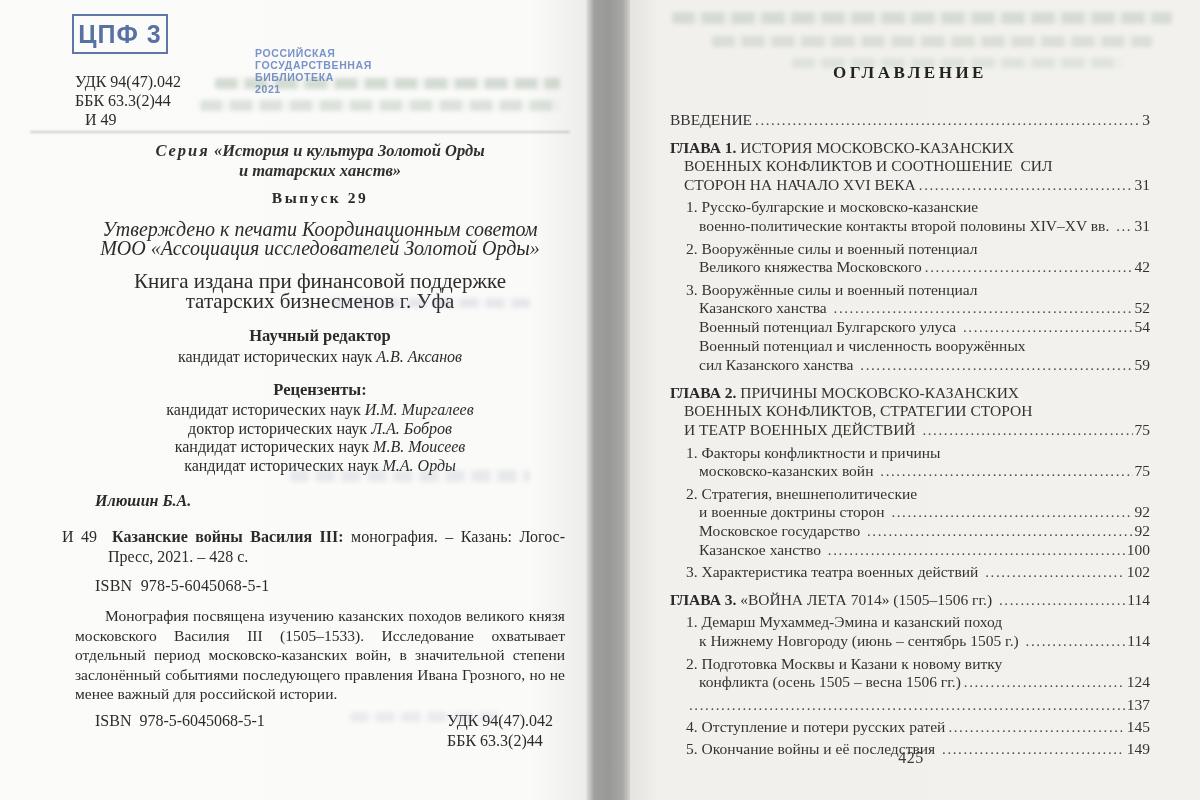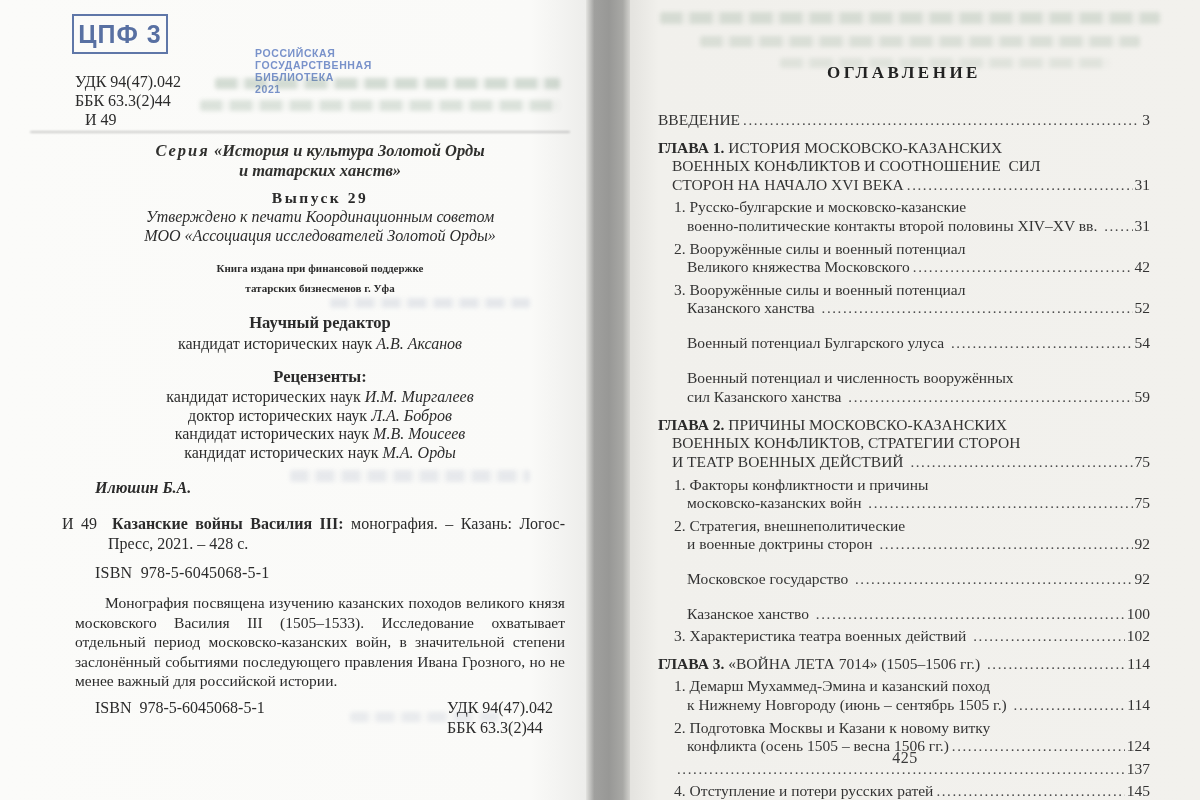--- a/index.html
+++ b/index.html
@@ -17,20 +17,21 @@
     padding:0;box-sizing:border-box;
   }
   .gutter{
     position:absolute;top:0;left:586px;width:46px;height:800px;
     background:linear-gradient(90deg,#e3e3e0 0%,#a0a09e 18%,#989896 50%,#a8a8a5 80%,#dddcd8 100%);
   }
   .page-right{
     left:630px;width:570px;
     background:linear-gradient(90deg,#e4e3df 0%,#f1f0ec 5%,#f2f1ed 100%);
     box-sizing:border-box;
+    padding-left:12px;
   }
   
   .lp-inner{position:relative;width:100%;height:100%;box-sizing:border-box;padding:0 25px 0 75px;font-size:16px;line-height:19px;}
   .stamp-box{
     position:absolute;left:72px;top:14px;width:92px;height:36px;
     border:2px solid #44609b;color:#3c5894;
     font-family:"Liberation Sans","DejaVu Sans",sans-serif;
     font-size:25px;font-weight:600;letter-spacing:1px;
     display:flex;align-items:center;justify-content:center;
     opacity:.85;
@@ -42,22 +43,22 @@
     font-size:10.5px;font-weight:700;line-height:12px;letter-spacing:.6px;
     filter:blur(.3px);opacity:.9;
   }
   .udk-block{padding-top:72px;}
   .udk-block div{line-height:19px;}
   .indent10{padding-left:10px;}
   .center{text-align:center;}
   .series{margin-top:12px;font-weight:700;font-style:italic;font-size:16.5px;line-height:20px;color:#30302e;}
   .series .sp{letter-spacing:2px;}
   .issue{margin-top:7px;font-weight:700;letter-spacing:2.5px;font-size:15.5px;}
-  .approved{font-style:italic;font-size:16px;line-height:19px;text-align:center;}
-  .support{margin-top:13px;font-weight:700;font-size:11px;line-height:20px;}
+  .approved{margin-top:13px;font-style:italic;font-size:20px;line-height:19px;text-align:center;}
+  .support{margin-top:13px;font-weight:400;font-size:21px;line-height:20px;}
   .ed-head{margin-top:15px;font-weight:700;font-size:16.5px;}
   .ed-line{margin-top:2px;}
   .rev-head{margin-top:14px;font-weight:700;font-size:16.5px;}
   .reviewers{margin-top:2px;}
   .reviewers div{line-height:18.5px;}
   .it{font-style:italic;}
   .author-line{margin-top:16px;font-weight:700;font-style:italic;padding-left:20px;}
   .catalog{margin-left:-13px;padding-left:46px;text-indent:-46px;text-align:justify;line-height:20px;margin-top:17px;}
   .catalog b{font-weight:700;}
   .isbn-line{margin-top:9px;padding-left:20px;letter-spacing:.2px;}
@@ -66,21 +67,21 @@
   .bottom-row .bl{padding-left:20px;}
   .bottom-row .br{text-align:left;margin-right:12px;line-height:20px;}
   .copyright{margin-top:27px;text-align:right;line-height:20px;}
   
   .rp-inner{position:relative;width:100%;height:100%;box-sizing:border-box;padding:64px 50px 0 28px;font-size:15.5px;line-height:18.8px;color:#333;}
   .toc-title{text-align:center;font-weight:700;font-size:17px;letter-spacing:3.5px;color:#222;}
   .toc-list{margin-top:28px;}
   .toc-entry{margin:0;}
   .toc-entry.chapter{margin-top:9px;}
   .toc-entry.item{margin-top:3.5px;}
-  .toc-entry.sub{margin-top:16px;}
+  .toc-entry.sub{margin-top:0;}
   .toc-line{display:flex;align-items:baseline;}
   .toc-entry.chapter .toc-line{padding-left:0;}
   .toc-entry.chapter .toc-line.cont{padding-left:14px;align-items:flex-end;}
   .toc-entry.item .toc-line{padding-left:16px;align-items:center;}
   .toc-entry.item .toc-line.cont{padding-left:29px;}
   .toc-entry.sub .toc-line{padding-left:29px;}
   .toc-text{white-space:pre;}
   .toc-text b{font-weight:700;color:#2a2a2a;}
   .leader{flex:1;overflow:hidden;margin-left:3px;white-space:nowrap;min-width:8px;}
   .leader::after{

